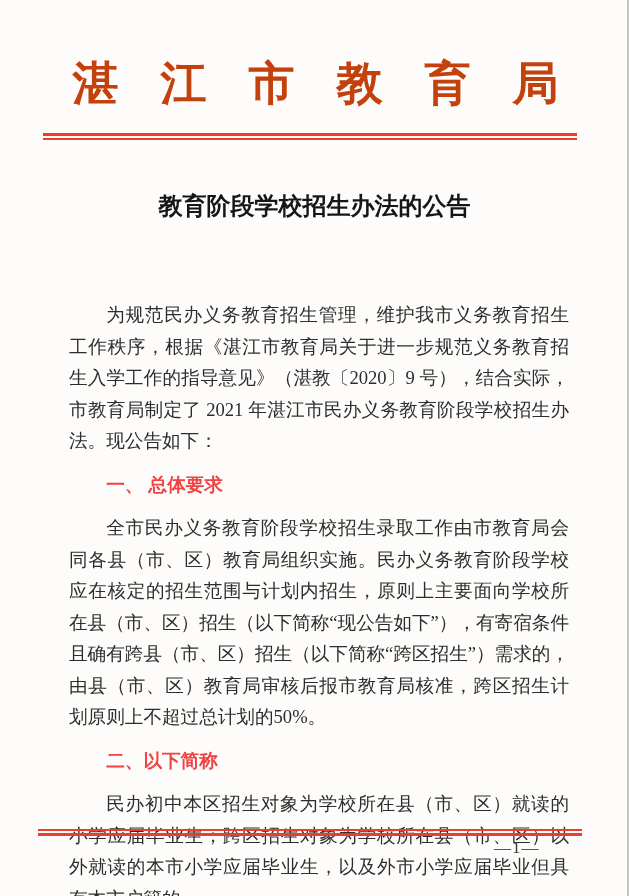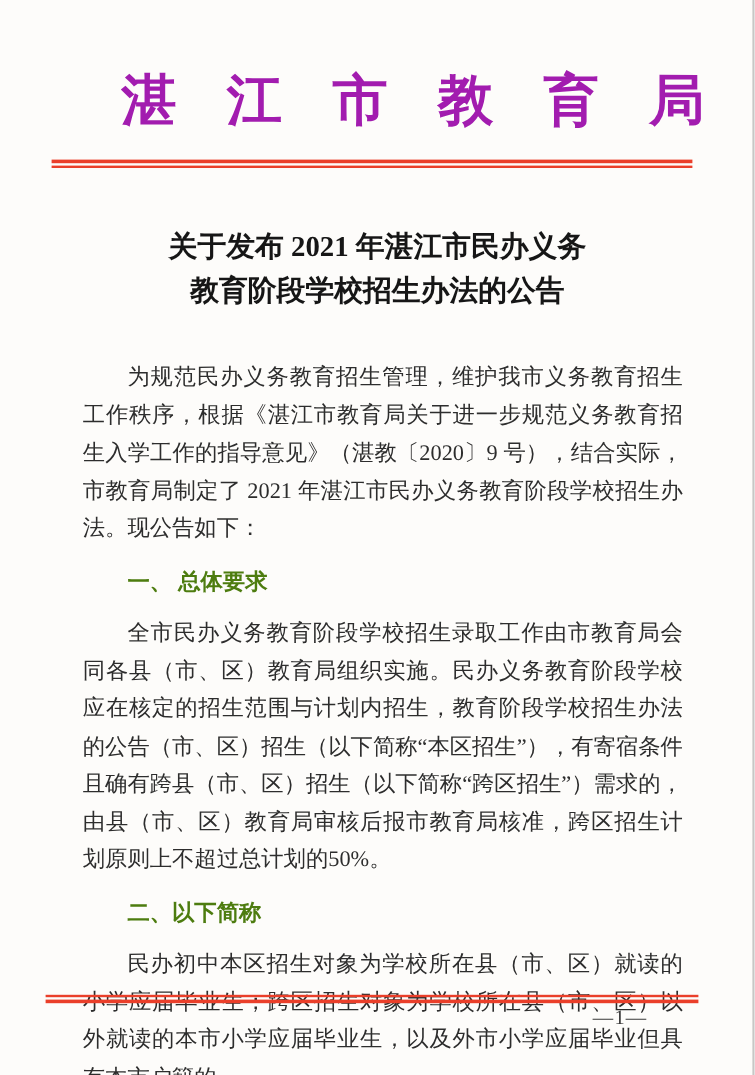--- a/index.html
+++ b/index.html
@@ -24,27 +24,27 @@
     height: 100%;
     background: #9a9a9a;
     opacity: 0.55;
   }
   
   .org-name {
     position: absolute;
     top: 56px;
     left: 0;
     width: 100%;
-    text-align: right;
+    text-align: center;
     padding-left: 44px;
     box-sizing: border-box;
     font-size: 46px;
     font-weight: bold;
     letter-spacing: 42px;
-    color: #a21caf;
+    color: #c2410c;
     line-height: 56px;
     white-space: nowrap;
   }
   
   .rule {
     position: absolute;
     border-top: 3px solid #ea3f2a;
     border-bottom: 2px solid #ea3f2a;
     height: 2px;
     background: transparent;
@@ -84,21 +84,21 @@
     color: #2d2d2d;
     text-align: justify;
   }
   .doc-body p {
     margin: 12px;
     text-indent: 2em;
   }
   .doc-body p.heading {
     font-family: "Liberation Sans", "DejaVu Sans", sans-serif;
     font-weight: bold;
-    color: #4d7c0f;
+    color: #ef4444;
   }
   
   .page-number {
     position: absolute;
     top: 838px;
     left: 494px;
     font-size: 17px;
     color: #3a3a3a;
     letter-spacing: 1px;
   }
@@ -106,28 +106,27 @@
 </head>
 <body>
 
 <div class="page">
 
   <div class="org-name">湛江市教育局</div>
 
   <div class="rule rule-top"></div>
 
   <div class="doc-title">
-    <div>关于发布 2021 年湛江市民办义务</div>
     <div>教育阶段学校招生办法的公告</div>
   </div>
 
   <div class="doc-body">
     <p class="para">为规范民办义务教育招生管理，维护我市义务教育招生工作秩序，根据《湛江市教育局关于进一步规范义务教育招生入学工作的指导意见》（湛教〔2020〕9 号），结合实际，市教育局制定了 2021 年湛江市民办义务教育阶段学校招生办法。现公告如下：</p>
     <p class="heading">一、 总体要求</p>
-    <p class="para">全市民办义务教育阶段学校招生录取工作由市教育局会同各县（市、区）教育局组织实施。民办义务教育阶段学校应在核定的招生范围与计划内招生，教育阶段学校招生办法的公告（市、区）招生（以下简称“本区招生”），有寄宿条件且确有跨县（市、区）招生（以下简称“跨区招生”）需求的，由县（市、区）教育局审核后报市教育局核准，跨区招生计划原则上不超过总计划的50%。</p>
+    <p class="para">全市民办义务教育阶段学校招生录取工作由市教育局会同各县（市、区）教育局组织实施。民办义务教育阶段学校应在核定的招生范围与计划内招生，原则上主要面向学校所在县（市、区）招生（以下简称“现公告如下”），有寄宿条件且确有跨县（市、区）招生（以下简称“跨区招生”）需求的，由县（市、区）教育局审核后报市教育局核准，跨区招生计划原则上不超过总计划的50%。</p>
     <p class="heading">二、以下简称</p>
     <p class="para">民办初中本区招生对象为学校所在县（市、区）就读的小学应届毕业生；跨区招生对象为学校所在县（市、区）以外就读的本市小学应届毕业生，以及外市小学应届毕业但具有本市户籍的</p>
   </div>
 
   <div class="rule rule-bottom"></div>
 
   <div class="page-number">—1—</div>
 
   <div class="scan-edge"></div>
 

